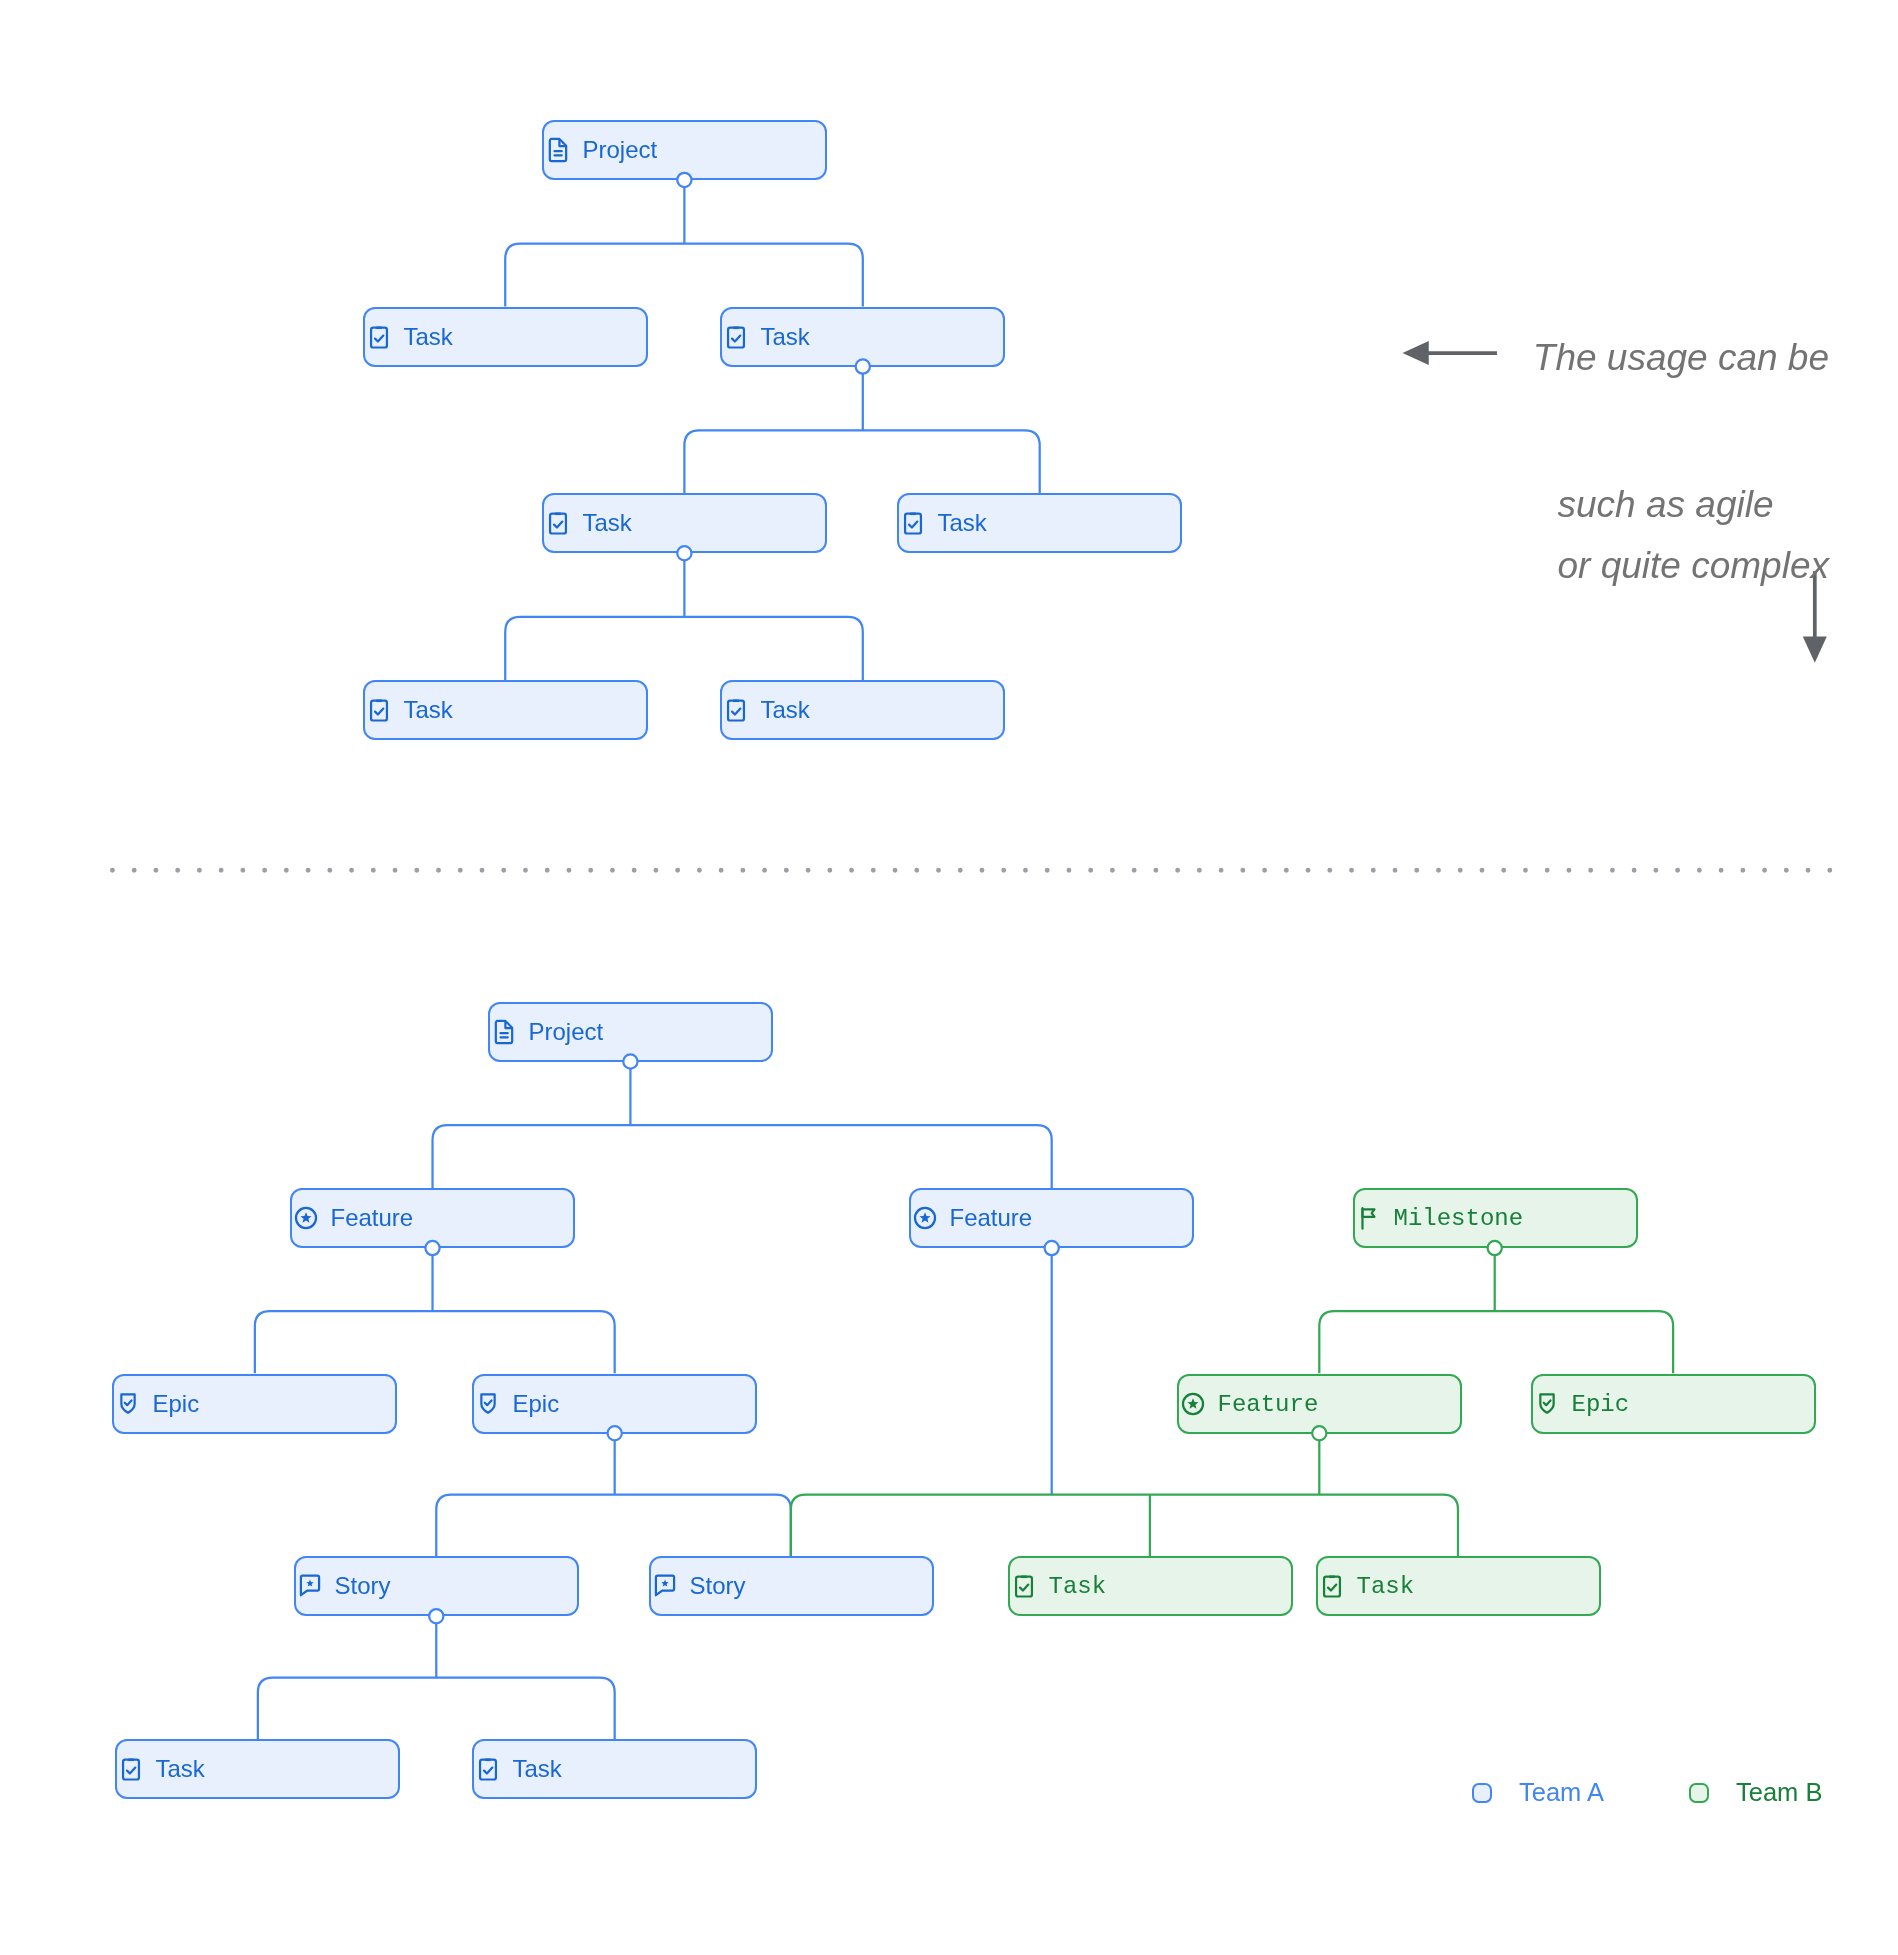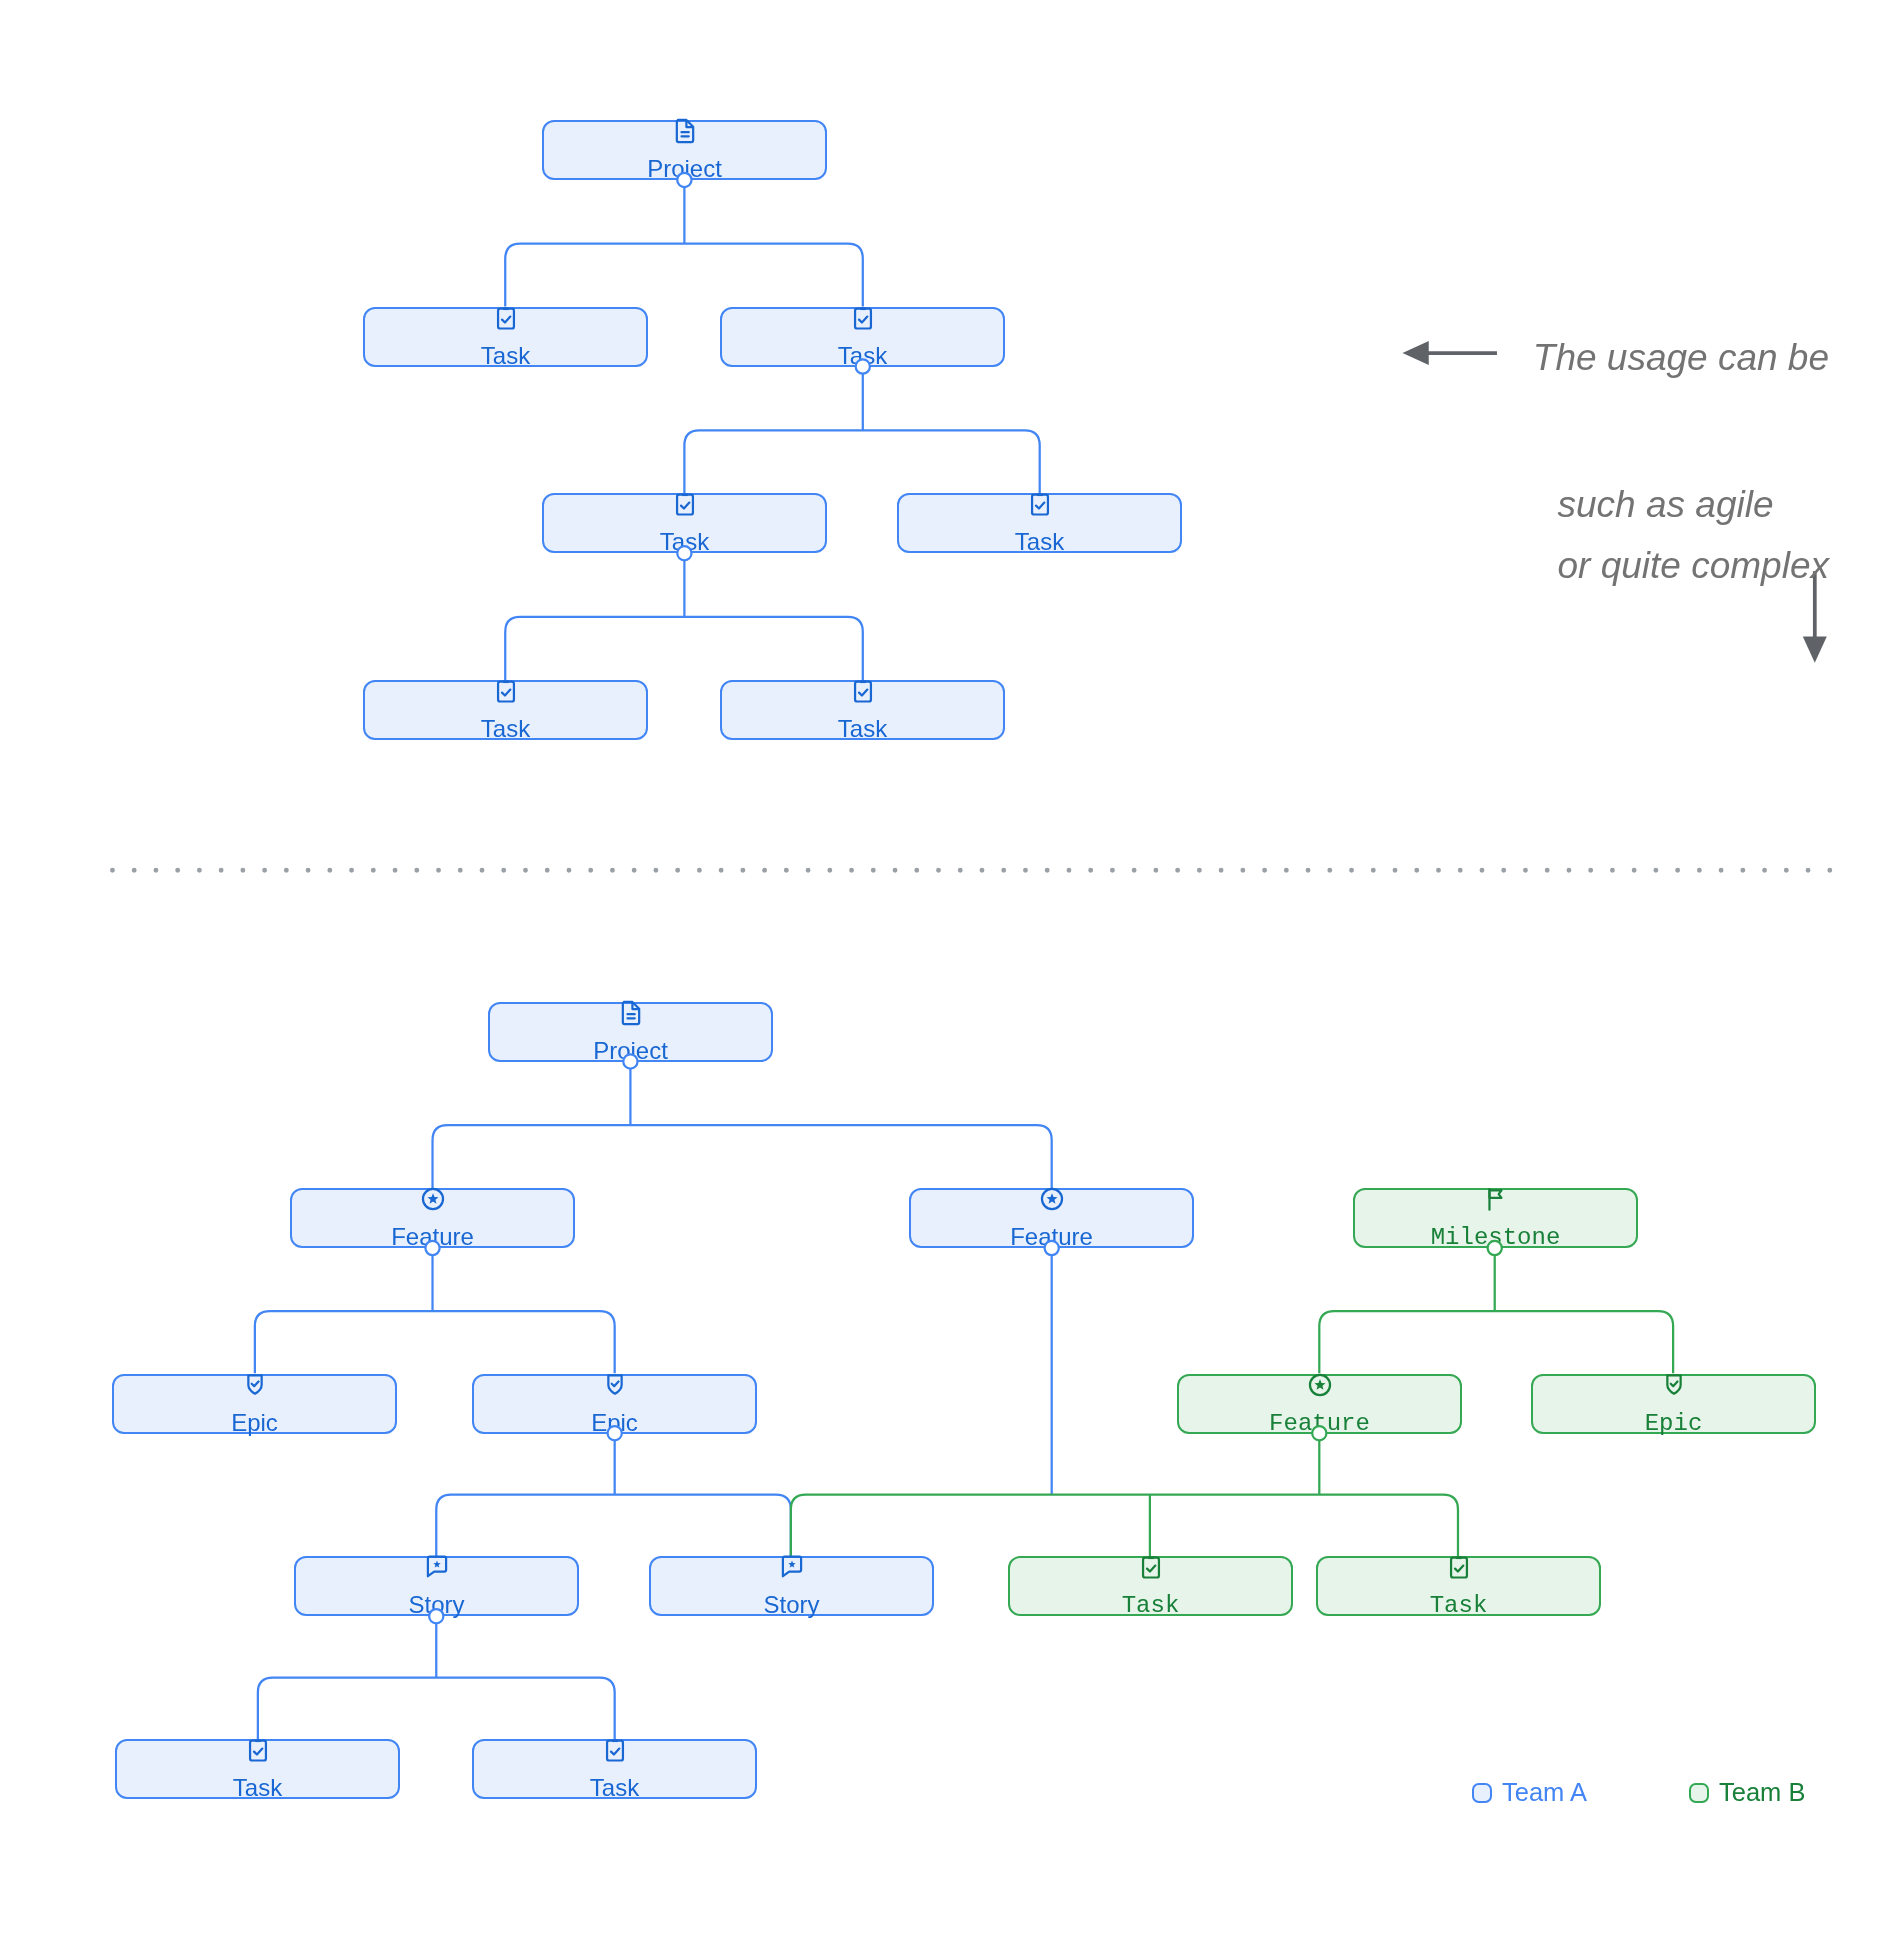--- a/index.html
+++ b/index.html
@@ -1,29 +1,29 @@
 <!DOCTYPE html>
 <html style="font-size:12px"><head>
 <meta charset="utf-8">
 <style>
   html,body{margin:0;padding:0;background:#fff;}
   .canvas{position:relative;width:1898px;height:1955px;background:#fff;overflow:hidden;
           font-family:"Liberation Sans","DejaVu Sans",sans-serif;}
   svg.layer{position:absolute;left:0;top:0;pointer-events:none;}
-  .node{position:absolute;display:flex;align-items:center;justify-content:center;gap:10.5px;
-        border-radius:12px;font-size:24px;font-weight:500;box-sizing:border-box;flex-direction:column;}
+  .node{position:absolute;display:flex;align-items:center;gap:10.5px;
+        border-radius:12px;font-size:24px;font-weight:500;box-sizing:border-box;}
   .team-a{background:#E8F0FE;border:2.6px solid #4285F4;color:#1967D2;}
   .team-b{background:#E6F4EA;border:2.6px solid #34A853;color:#188038;font-family:Liberation Mono, monospace;}
   .node .node-icon{width:28px;height:28px;display:inline-flex;}
   .node .node-icon svg{width:100%;height:100%;}
   .note{position:absolute;right:69px;text-align:left;color:#737373;font-size:37px;
         line-height:61px;font-weight:400;white-space:nowrap;font-style:italic;}
   .note-simple{top:327px;}
   .note-complex{top:474px;}
-  .legend-item{position:absolute;top:1778px;display:flex;align-items:center;gap:10px;
+  .legend-item{position:absolute;top:1778px;display:flex;align-items:center;gap:27px;
                font-size:25.5px;font-weight:500;}
   .legend-item .swatch{width:20px;height:20px;border-radius:6.7px;box-sizing:border-box;}
   .legend-a{left:1472px;color:#4285F4;}
   .legend-b{left:1673px;color:#188038;margin-left:16px;}
   .swatch-a{background:#E8F0FE;border:2.2px solid #4285F4;}
   .swatch-b{background:#E6F4EA;border:2.2px solid #34A853;}
 </style>
 </head>
 <body>
 

